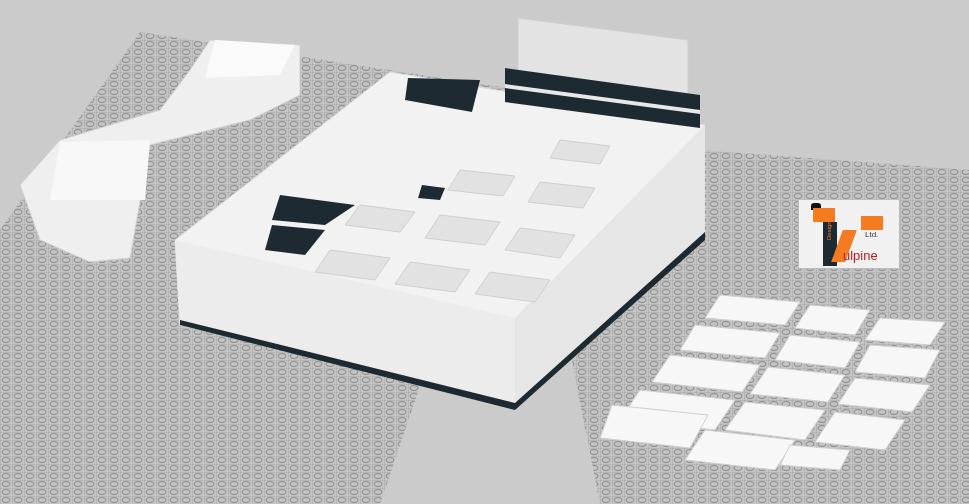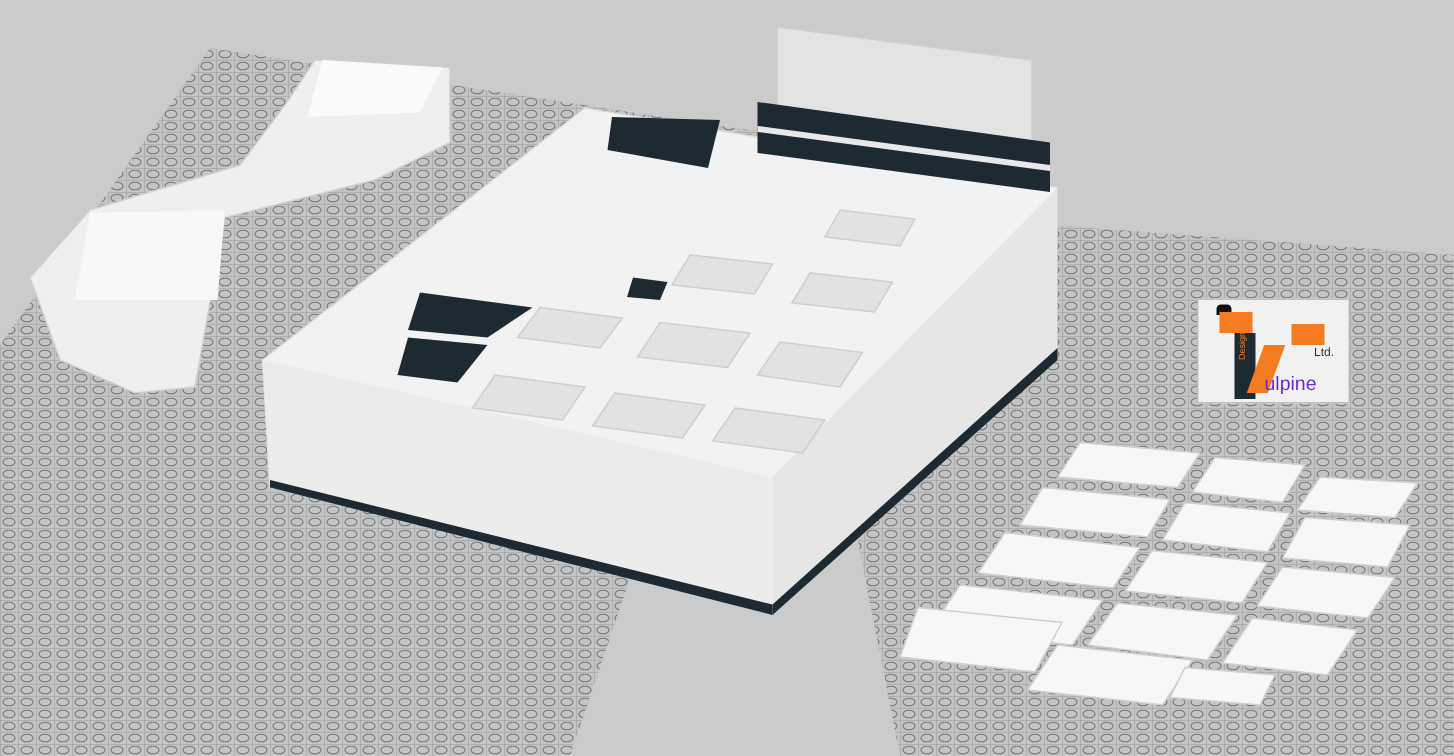--- a/index.html
+++ b/index.html
@@ -4,22 +4,22 @@
 <style>
   html,body{margin:0;padding:0;}
   body{width:969px;height:504px;overflow:hidden;background:#cbcbcb;position:relative;font-family:"Liberation Sans",sans-serif;}
   .scene{position:absolute;left:0;top:0;width:969px;height:504px;}
   .logo{position:absolute;left:798px;top:199px;width:100px;height:68px;background:#f1f1f1;border:1px solid #bdbdbd;overflow:hidden;}
   .logo .v-dark{position:absolute;left:24px;top:22px;width:14px;height:44px;background:#1e2a32;}
   .logo .v-or1{position:absolute;left:14px;top:8px;width:22px;height:14px;background:#f47b20;}
   .logo .v-or2{position:absolute;left:38px;top:30px;width:14px;height:32px;background:#f47b20;transform:skewX(-20deg);}
   .logo .v-or3{position:absolute;left:62px;top:16px;width:22px;height:14px;background:#f47b20;}
   .logo .hat{position:absolute;left:12px;top:3px;width:10px;height:7px;background:#111;border-radius:3px 3px 0 0;}
-  .logo .word{position:absolute;left:44px;top:48px;font-size:13px;color:#6d28d9;}
-  .logo .ltd{position:absolute;left:77px;top:30px;font-size:8px;color:#333;}
+  .logo .word{position:absolute;left:44px;top:48px;font-size:13px;color:#b91c1c;}
+  .logo .ltd{position:absolute;left:66px;top:30px;font-size:8px;color:#333;}
   .logo .designs{position:absolute;left:27px;top:40px;font-size:6px;color:#f47b20;transform:rotate(-90deg);transform-origin:left top;}
 </style>
 </head>
 <body>
 
 <svg class="scene" viewBox="0 0 969 504" xmlns="http://www.w3.org/2000/svg">
   <defs>
     <pattern id="studs" width="12" height="8" patternUnits="userSpaceOnUse">
       <rect width="12" height="8" fill="#c4c4c4"></rect>
       <ellipse cx="6" cy="4" rx="4" ry="2.5" fill="none" stroke="#7a7a7a" stroke-width="0.8"></ellipse>

